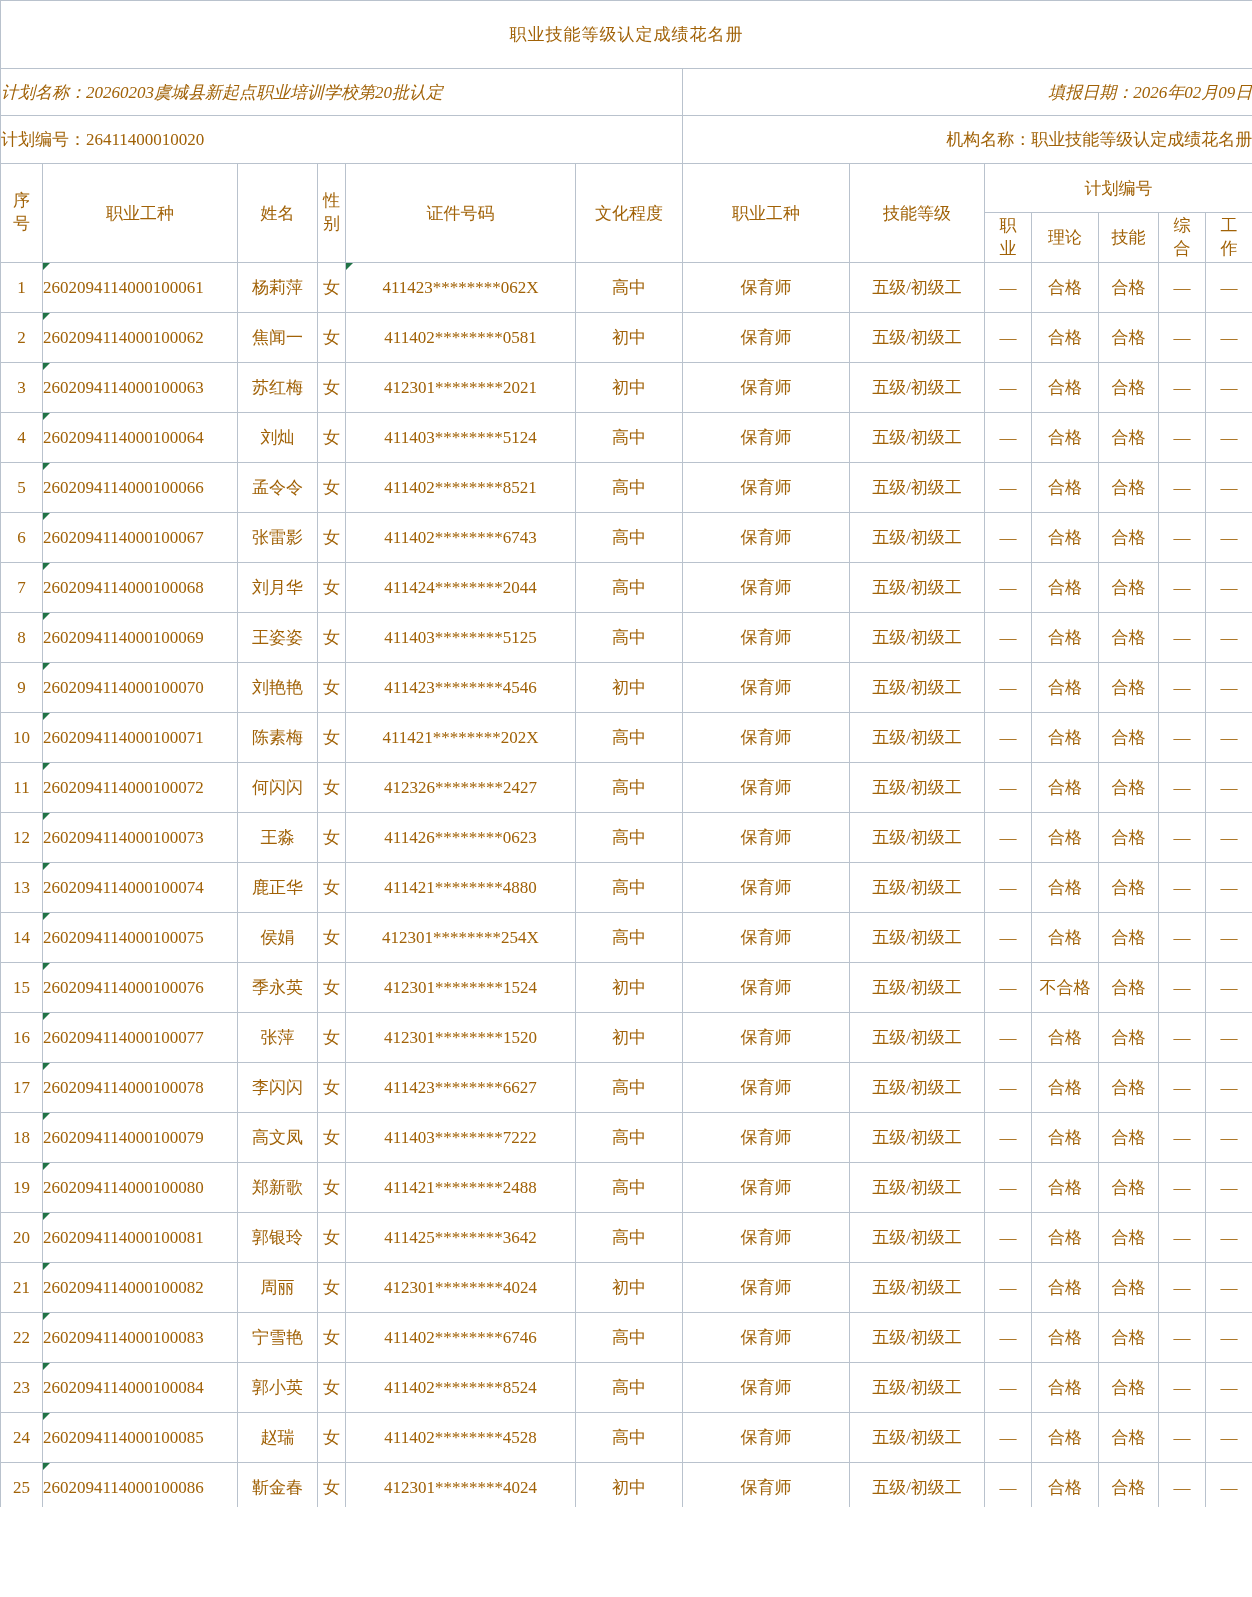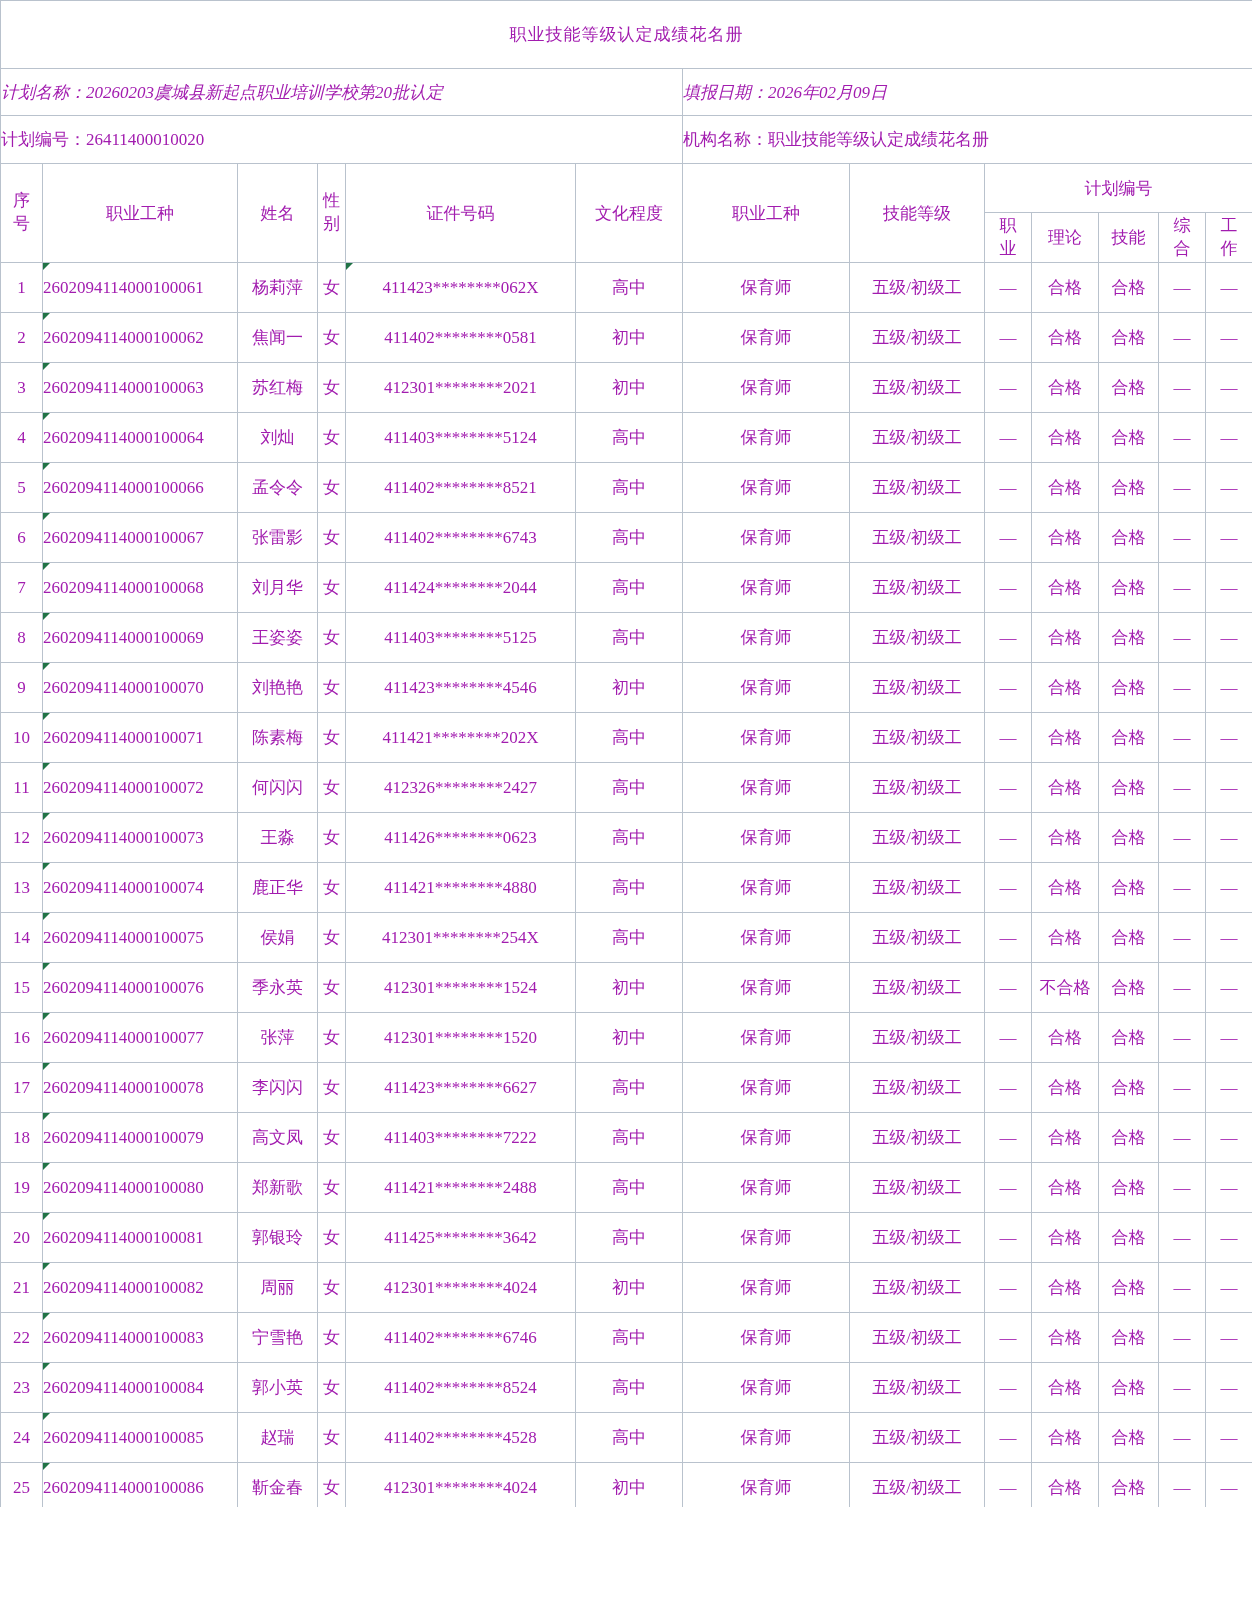--- a/index.html
+++ b/index.html
@@ -1,21 +1,21 @@
 <!DOCTYPE html>
 <html><head>
 <meta charset="utf-8">
 <style>
   html,body{margin:0;padding:0;background:#ffffff;}
   #app{
     position:relative;
     width:1252px;height:1507px;
     background:#ffffff;
     font-family:"Liberation Serif","DejaVu Serif",serif;
-    color:#a21caf;
+    color:#a16207;
     overflow:hidden;
   }
   table.sheet{
     border-collapse:collapse;
     table-layout:fixed;
     width:1252px;
   }
   table.sheet td, table.sheet th{
     border:1px solid #b9c2cd;
     font-weight:normal;
@@ -29,21 +29,21 @@
   .title-cell{
     text-align:center;
     font-size:24px;
     font-weight:bold;
     font-family:"Liberation Sans","DejaVu Sans",sans-serif;
     letter-spacing:1px;
   }
   .meta-row1{height:47px;font-style:italic;}
   .meta-row2{height:48px;}
   .meta-left{text-align:left;padding-left:8px;}
-  .meta-right{text-align:left;padding-right:14px;}
+  .meta-right{text-align:right;padding-right:14px;}
   .hdr-row1{height:49px;}
   .hdr-row2{height:50px;}
   .hdr{text-align:center;}
   .pre{white-space:pre-line;line-height:1.35;}
   tr.data{height:50px;}
   .c-center{text-align:center;}
   .c-exam{text-align:left;padding-left:4px;letter-spacing:0px;margin-top:25px;}
   .tri{
     position:absolute;top:0;left:0;
     width:0;height:0;

